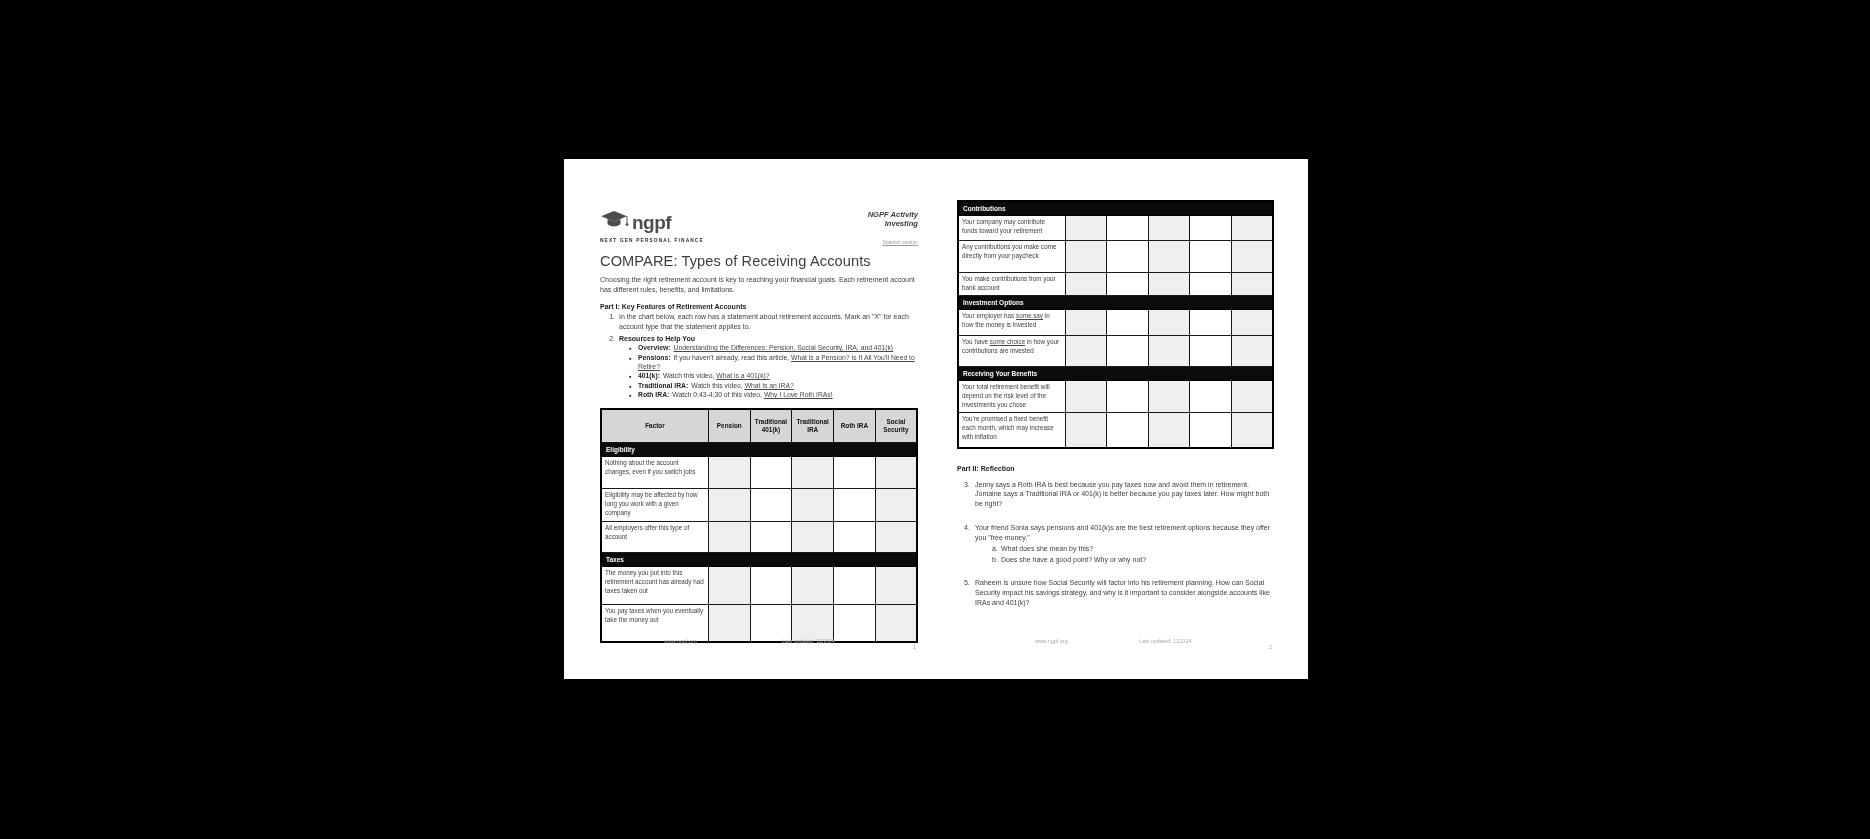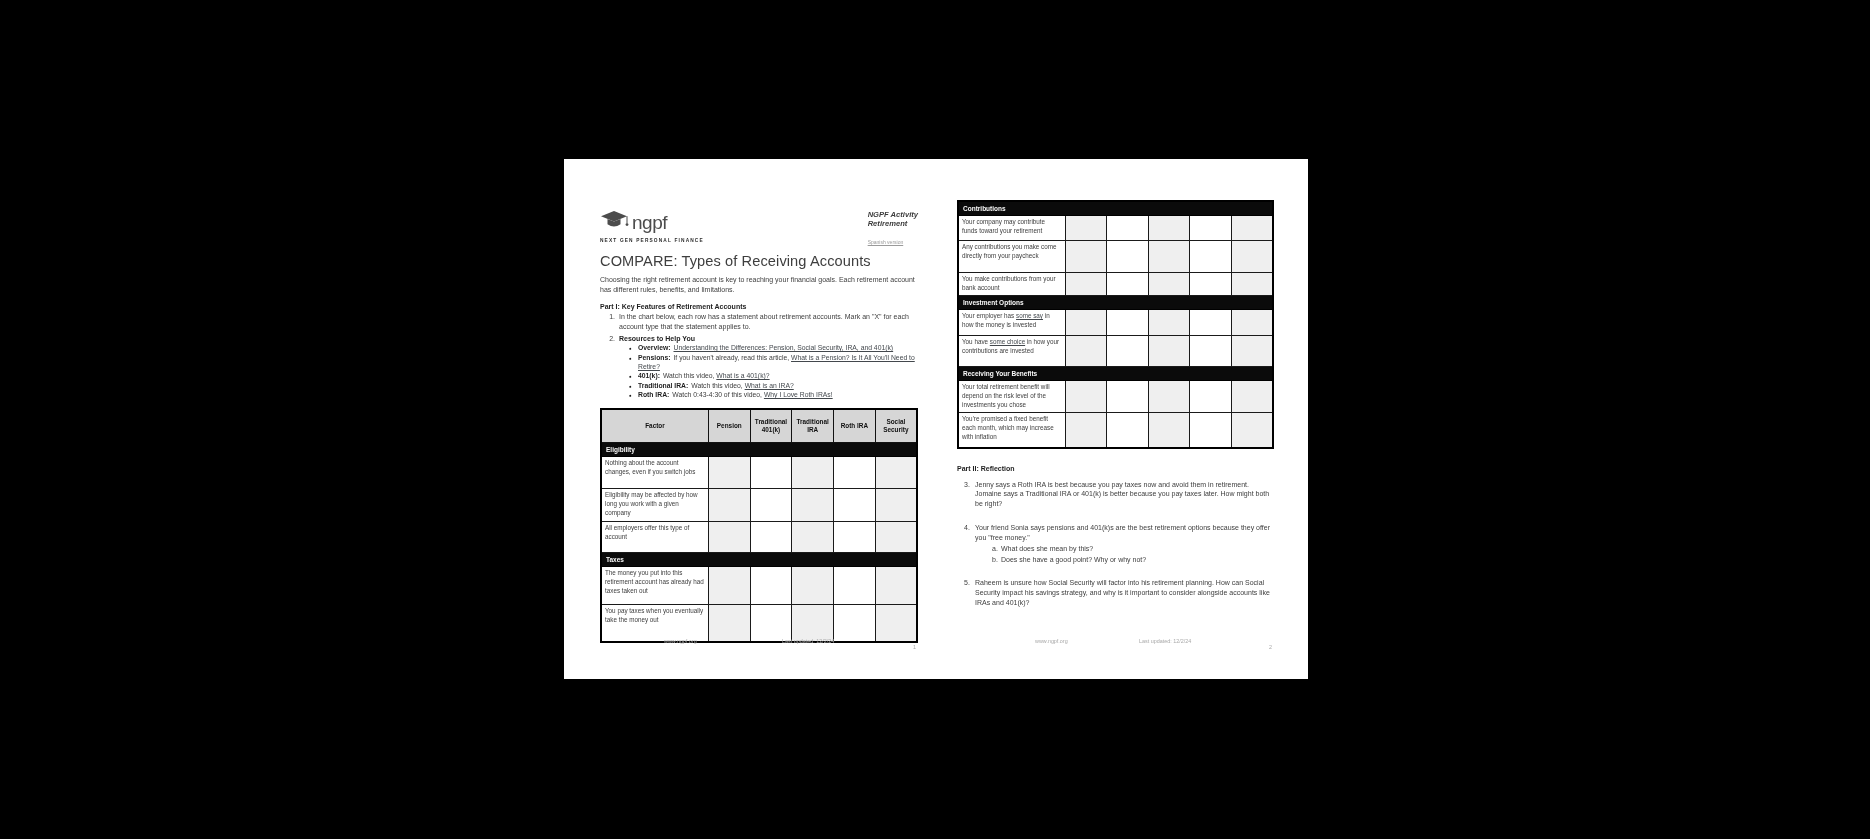--- a/index.html
+++ b/index.html
@@ -5,23 +5,23 @@
   html,body{margin:0;padding:0;background:#000;width:1870px;height:839px;overflow:hidden;
     font-family:"Liberation Sans", sans-serif;}
   .sheet{position:absolute;left:564px;top:159px;width:744px;height:520px;background:#fff;}
   .page{position:absolute;top:0;height:100%;}
   #p1{left:36px;width:318px;}
   #p2{left:393px;width:317px;}
 
   
   .doc-header{margin-top:51px;display:flex;justify-content:space-between;align-items:flex-start;height:33px;}
   .brand-row{display:flex;align-items:center;gap:3px;}
-  .brand{font-size:19px;font-weight:normal;color:#4c4c4c;line-height:1;letter-spacing:-0.5px;}
+  .brand{font-size:19px;font-weight:bold;color:#4c4c4c;line-height:1;letter-spacing:-0.5px;}
   .tagline{font-size:4.8px;font-weight:bold;letter-spacing:1.15px;color:#2c2c2c;margin-top:2.5px;}
-  .activity{line-height:1.25;}
+  .activity{text-align:right;line-height:1.25;}
   .act-line{font-size:7.6px;font-weight:bold;font-style:italic;color:#3c3c3c;}
   .spanish{font-size:5px;color:#9a9a9a;text-decoration:underline;display:inline-block;margin-top:1.5px;cursor:pointer;}
 
   .title{font-size:14.6px;color:#3e3e3e;margin-top:10px;letter-spacing:0.1px;}
   .intro{font-size:7px;line-height:1.45;color:#3d3d3d;margin-top:6px;}
   .sec-h{font-size:7px;color:#1e1e1e;font-weight:bold;margin-top:8px;}
   .oli{display:flex;font-size:7px;color:#3d3d3d;line-height:1.4;margin-top:2px;}
   .oli .num{flex:none;width:10px;text-align:right;margin-right:4px;margin-left:5px;color:#3d3d3d;}
   .bli{display:flex;font-size:6.8px;color:#3d3d3d;line-height:1.32;margin-top:0.5px;}
   .bli .dot{flex:none;width:4px;margin-left:29px;margin-right:5px;font-size:4.6px;padding-top:2px;color:#111;}
@@ -73,21 +73,21 @@
               <line x1="27" y1="6.2" x2="27" y2="13.5" stroke="#4c4c4c" stroke-width="1"></line>
               <circle cx="27" cy="14.6" r="1.4" fill="#4c4c4c"></circle>
             </svg>
           </span>
           <span class="brand">ngpf</span>
         </div>
         <div class="tagline">NEXT GEN PERSONAL FINANCE</div>
       </div>
       <div class="activity">
         <div class="act-line">NGPF Activity</div>
-        <div class="act-line">Retirement</div>
+        <div class="act-line">Investing</div>
         <span class="spanish">Spanish version</span>
       </div>
     </div>
 
     <div class="title">COMPARE: Types of Receiving Accounts</div>
     <div class="intro">Choosing the right retirement account is key to reaching your financial goals. Each retirement account has different rules, benefits, and limitations.</div>
 
     <div class="sec-h">Part I: Key Features of Retirement Accounts</div>
 
     <div class="oli">

